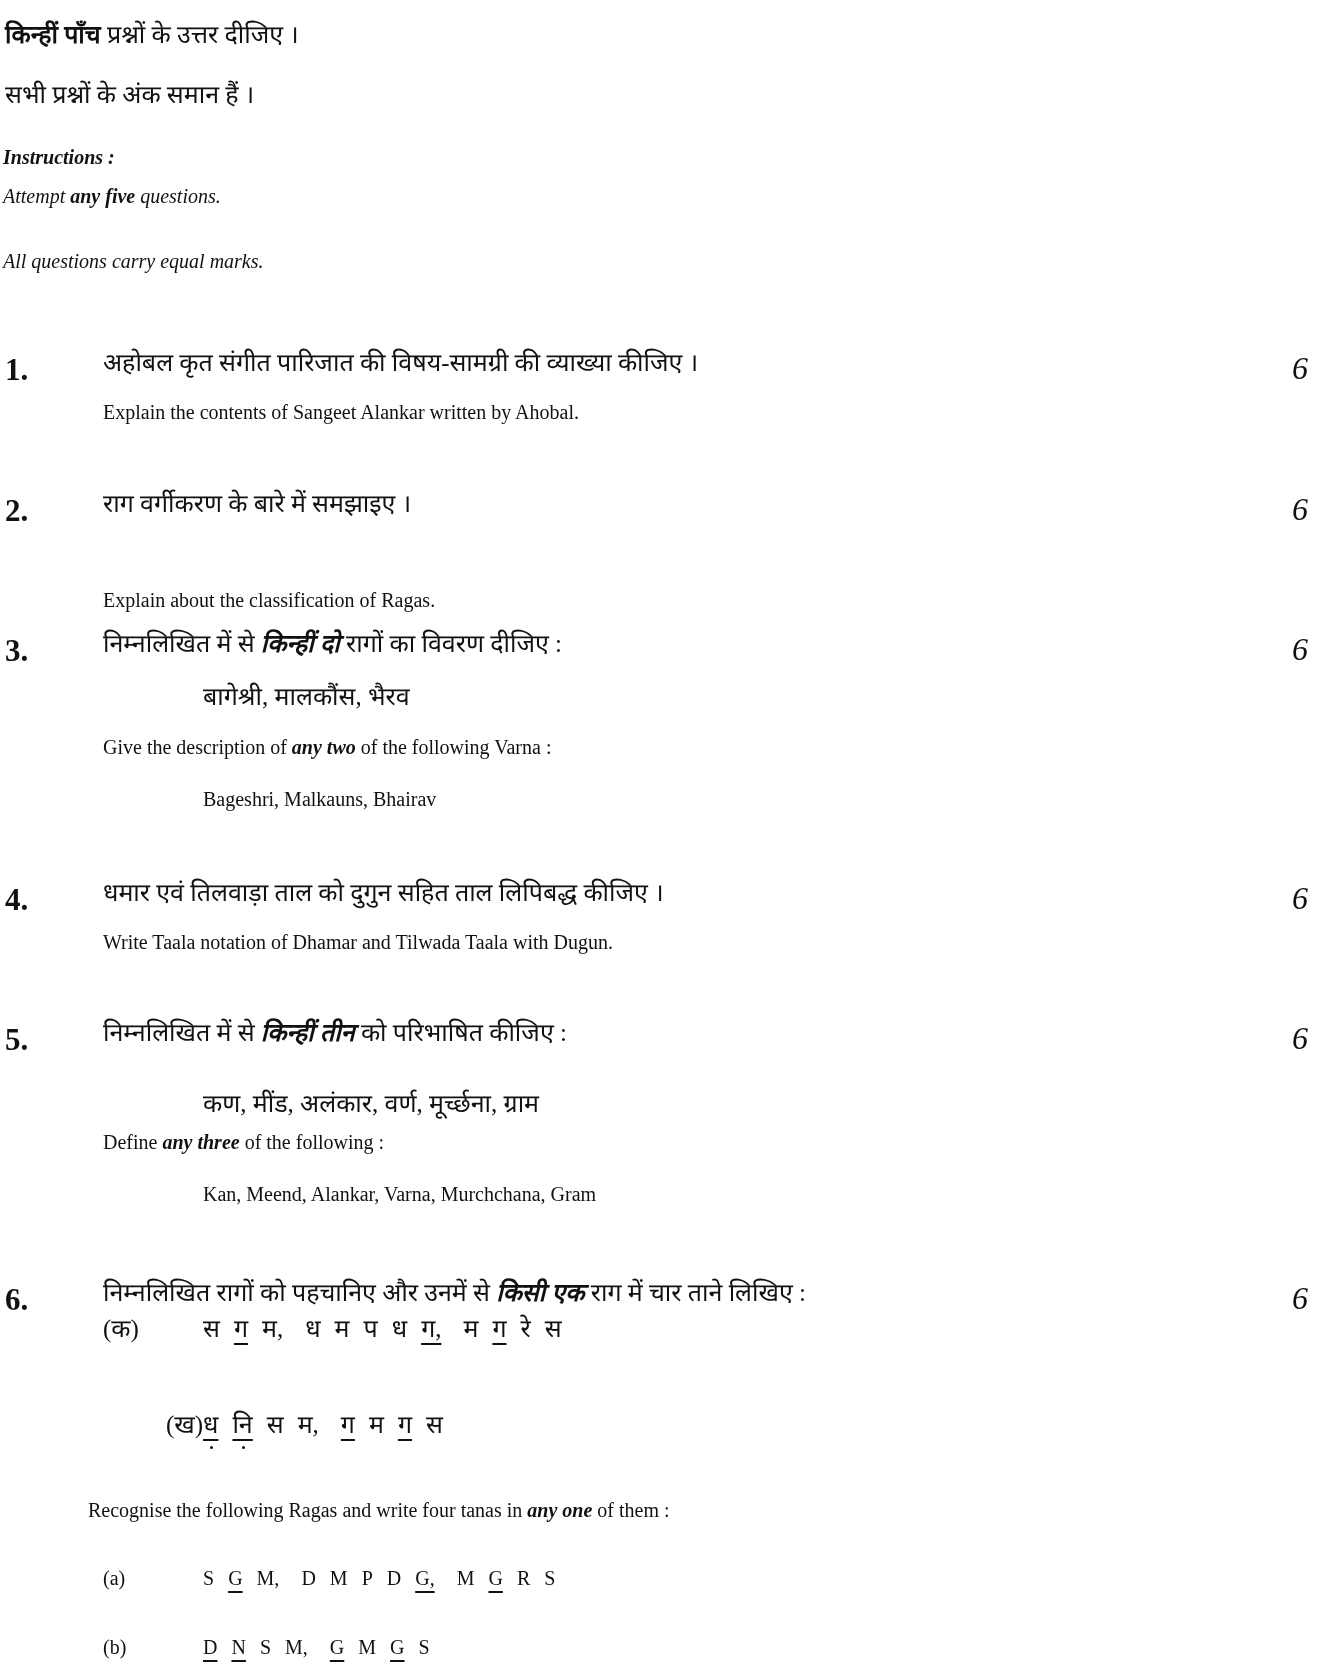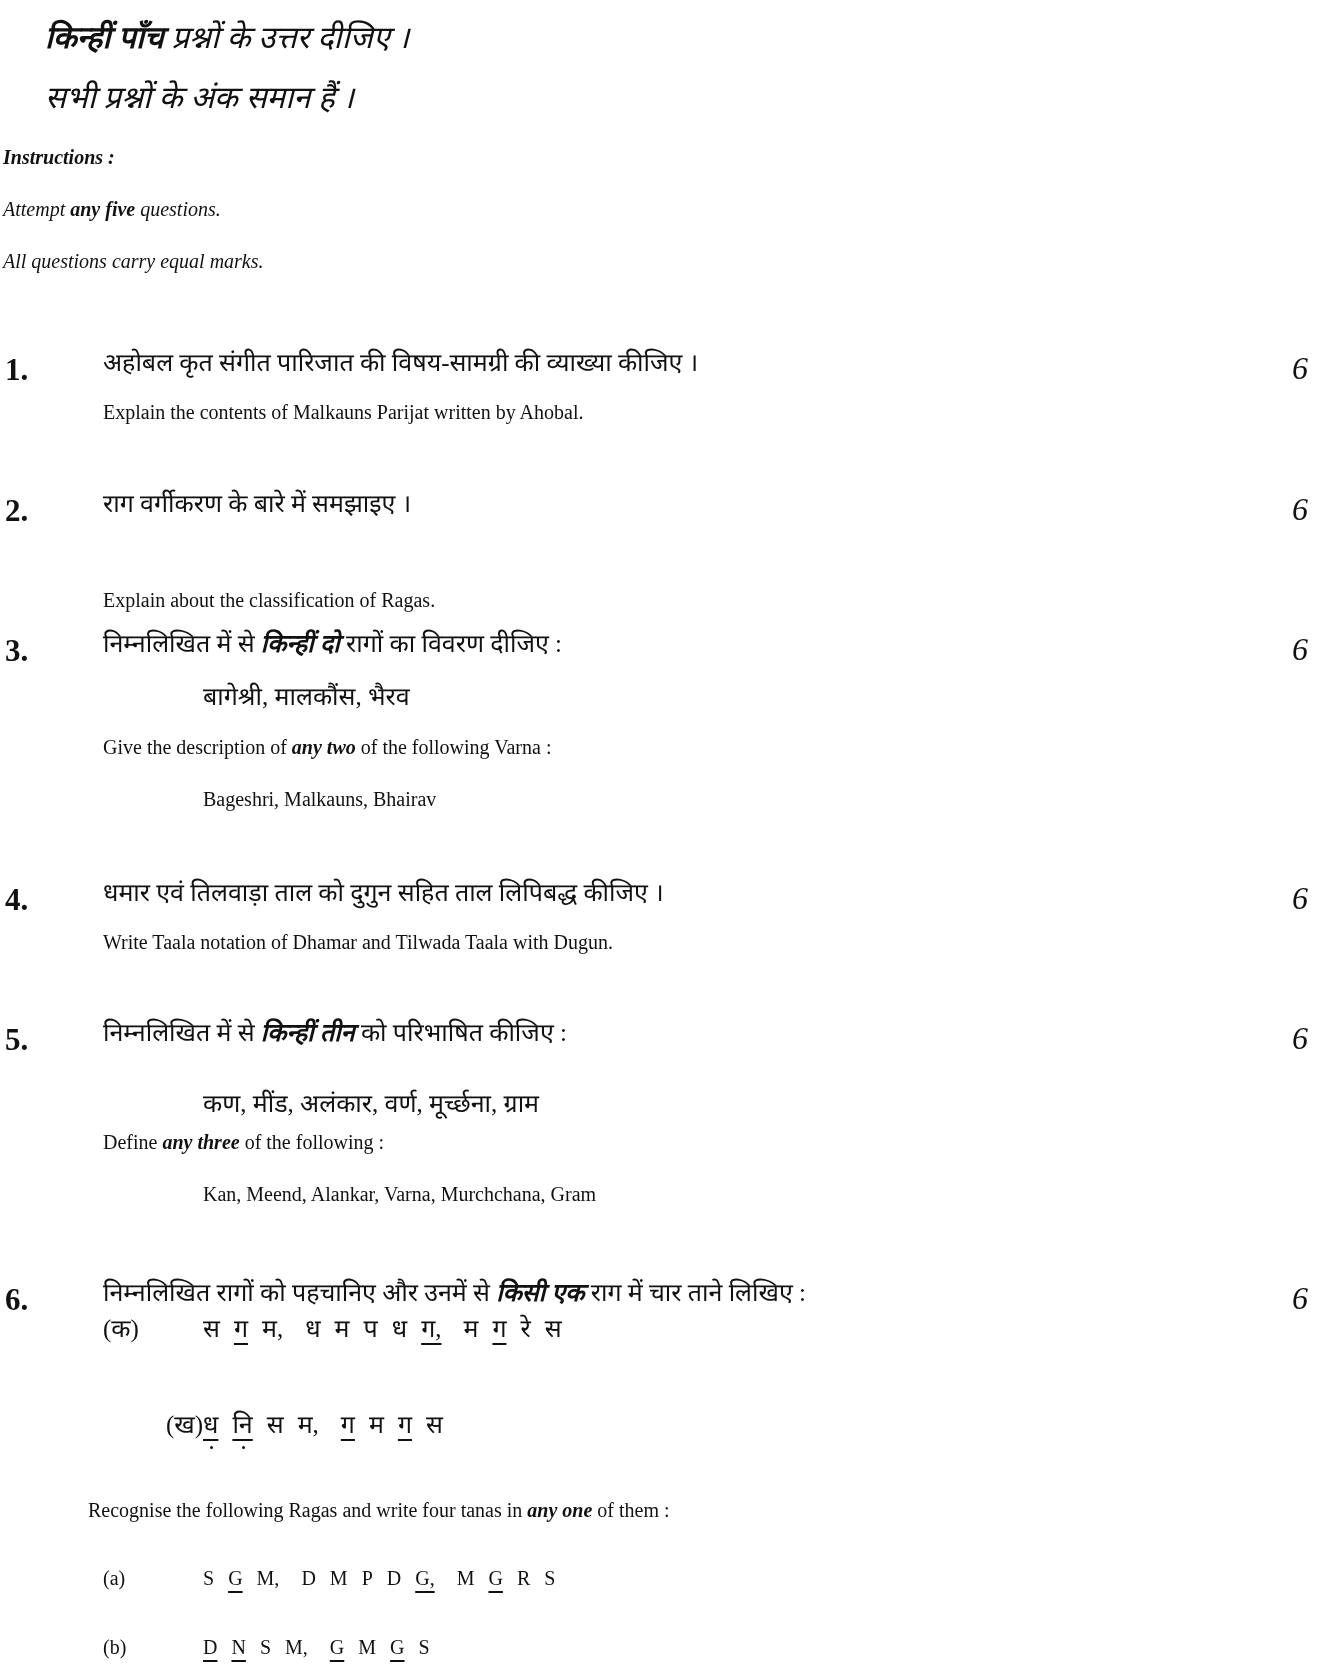--- a/index.html
+++ b/index.html
@@ -3,51 +3,51 @@
   <meta charset="utf-8">
   <style>
     html, body { margin: 0; padding: 0; background: #ffffff; }
     body {
       width: 1323px; height: 1675px; position: relative; overflow: hidden;
       color: #111111;
       font-family: "Liberation Serif", "DejaVu Serif", serif;
     }
     .line { position: absolute; white-space: nowrap; line-height: 1; }
     .hi { font-family: "Liberation Serif", "DejaVu Serif", serif; font-size: 25px; }
-    .hi-it { font-style: italic; font-size: 31px; margin-left: 40px; }
+    .hi-it { font-size: 25px; }
     .en { font-size: 20px; }
     .it { font-style: italic; }
     .b { font-weight: bold; }
     .bi { font-weight: bold; font-style: italic; }
     .qnum { position: absolute; left: 5px; font-weight: bold; font-size: 31px; }
     .mark { position: absolute; left: 1292px; font-style: italic; font-size: 32px; }
     .note { display: inline-block; margin-right: 14px; position: relative; }
     .note.u { text-decoration: underline; text-underline-offset: 6px; text-decoration-thickness: 2px; }
     .note.dot::after { content: ""; position: absolute; left: 45%; bottom: -12px; width: 3px; height: 3px; background: #111; border-radius: 50%; }
     .sep { display: inline-block; margin-right: 22px; }
     .label { display: inline-block; width: 100px; }
   </style>
 </head>
 <body>
 
 <div class="line hi-it" style="left:5px; top:22px;">
   <span class="b">किन्हीं पाँच</span><span> प्रश्नों के उत्तर दीजिए ।</span>
 </div>
 <div class="line hi-it" style="left:5px; top:82px;">सभी प्रश्नों के अंक समान हैं ।</div>
 <div class="line en bi" style="left:3px; top:147px;">Instructions :</div>
-<div class="line en it" style="left:3px; top:199px;">
+<div class="line en it" style="left:3px; top:186px;">
   <span>Attempt </span><span class="b">any five</span><span> questions.</span>
 </div>
 <div class="line en it" style="left:3px; top:251px;">All questions carry equal marks.</div>
 
 <div>
   <div class="qnum" style="top:352px;">1.</div>
   <div class="line hi" style="left:103px; top:350px;">अहोबल कृत संगीत पारिजात की विषय-सामग्री की व्याख्या कीजिए ।</div>
   <div class="mark" style="top:350px;">6</div>
-  <div class="line en" style="left:103px; top:402px;">Explain the contents of Malkauns Parijat written by Ahobal.</div>
+  <div class="line en" style="left:103px; top:402px;">Explain the contents of Sangeet Alankar written by Ahobal.</div>
 </div>
 
 <div>
   <div class="qnum" style="top:493px;">2.</div>
   <div class="line hi" style="left:103px; top:491px;">राग वर्गीकरण के बारे में समझाइए ।</div>
   <div class="mark" style="top:491px;">6</div>
   <div class="line en" style="left:103px; top:543px;margin-top:47px;">Explain about the classification of Ragas.</div>
 </div>
 
 <div>

